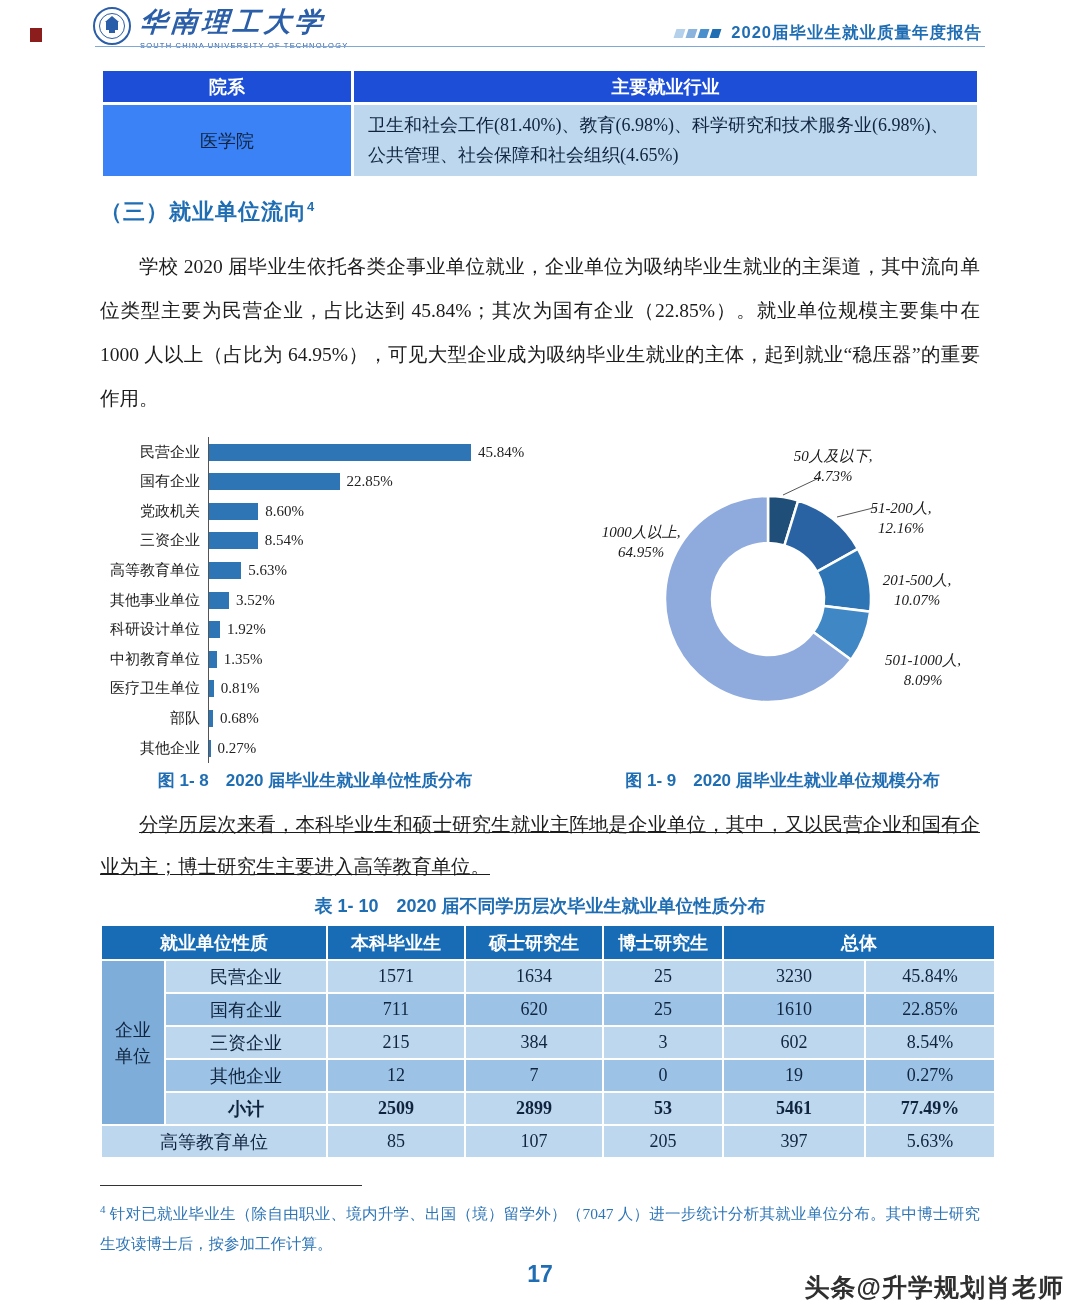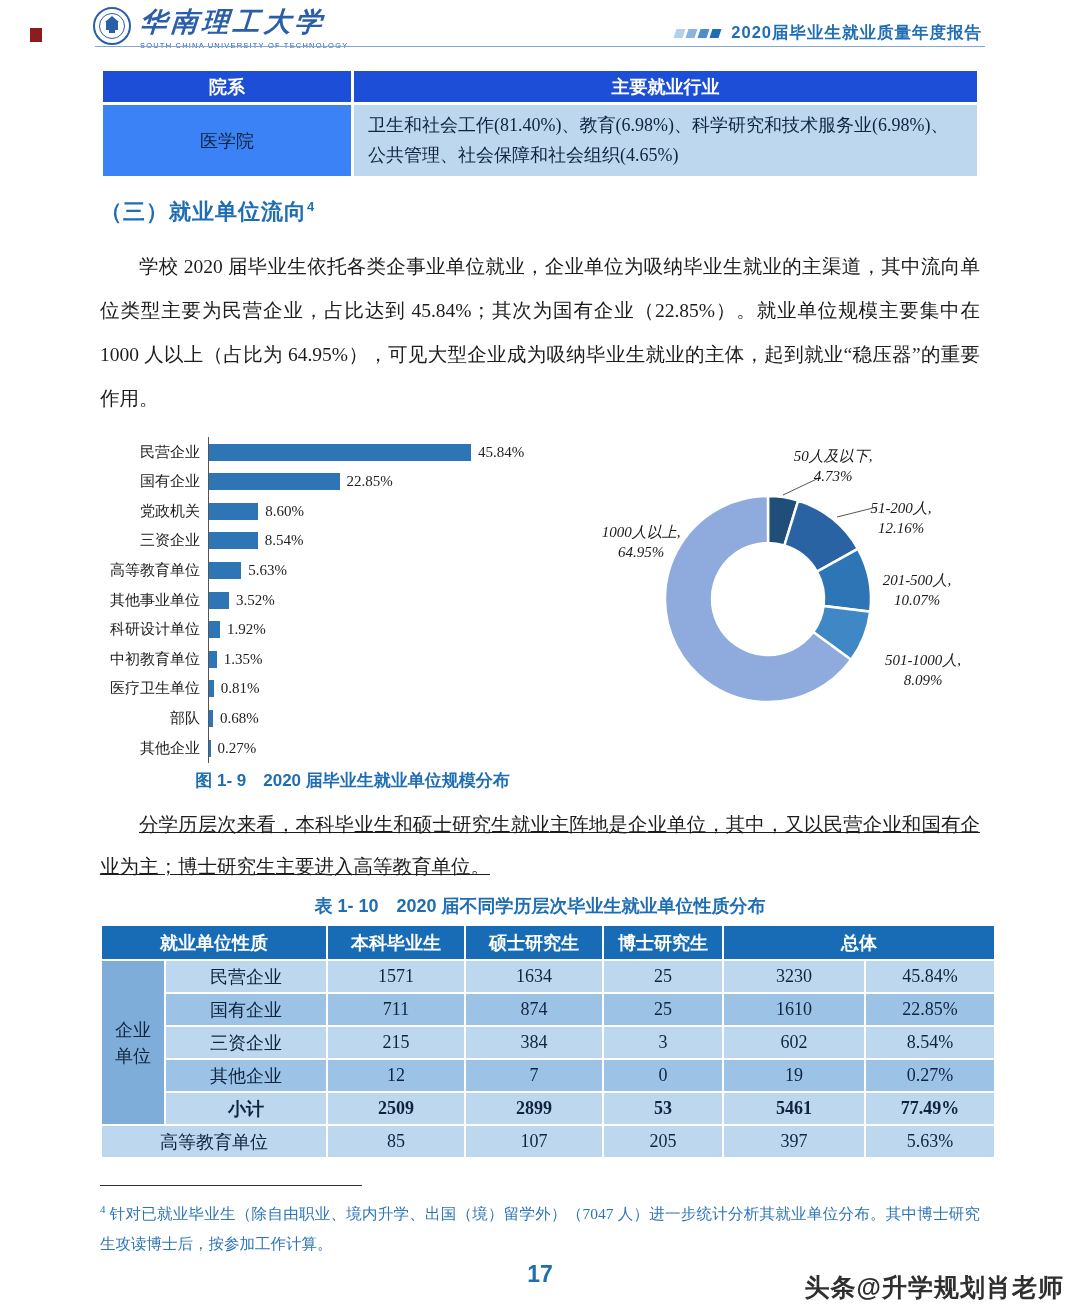--- a/index.html
+++ b/index.html
@@ -237,20 +237,21 @@
             </div>
             <div class="donut-label" style="left: 56px; top: 86px;">
               <div>1000人以上,</div>
               <div>64.95%</div>
             </div>
           </div>
       </div>
     </div>
 
     <div class="captions">
+      <div class="caption c1">图 1- 8　2020 届毕业生就业单位性质分布</div>
       <div class="caption c2">图 1- 9　2020 届毕业生就业单位规模分布</div>
     </div>
 
     <p class="para p2">分学历层次来看，本科毕业生和硕士研究生就业主阵地是企业单位，其中，又以民营企业和国有企业为主；博士研究生主要进入高等教育单位。</p>
 
     <div class="tbl-title">表 1- 10　2020 届不同学历层次毕业生就业单位性质分布</div>
     <table class="t10">
       <colgroup>
         <col style="width:62px">
           <col style="width:160px">
@@ -275,21 +276,21 @@
             <td>民营企业</td>
             <td>1571</td>
             <td>1634</td>
             <td>25</td>
             <td>3230</td>
             <td>45.84%</td>
           </tr>
           <tr class="r-mid">
             <td>国有企业</td>
             <td>711</td>
-            <td>874</td>
+            <td>620</td>
             <td>25</td>
             <td>1610</td>
             <td>22.85%</td>
           </tr>
           <tr class="r-light">
             <td>三资企业</td>
             <td>215</td>
             <td>384</td>
             <td>3</td>
             <td>602</td>

